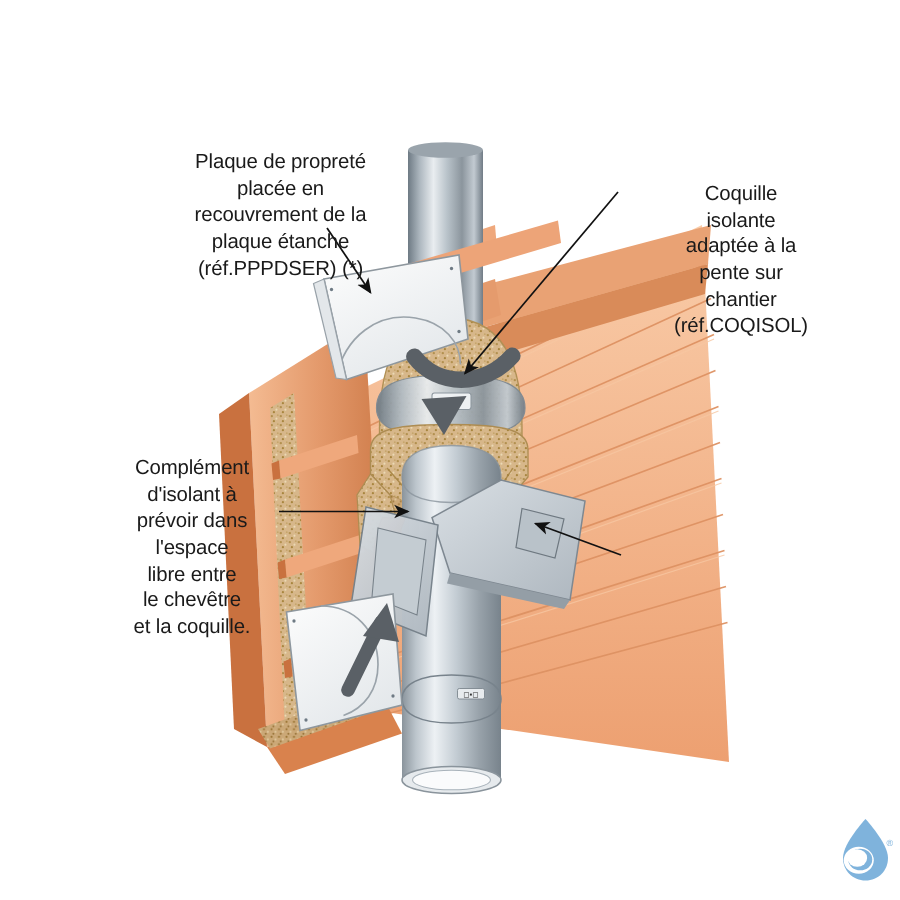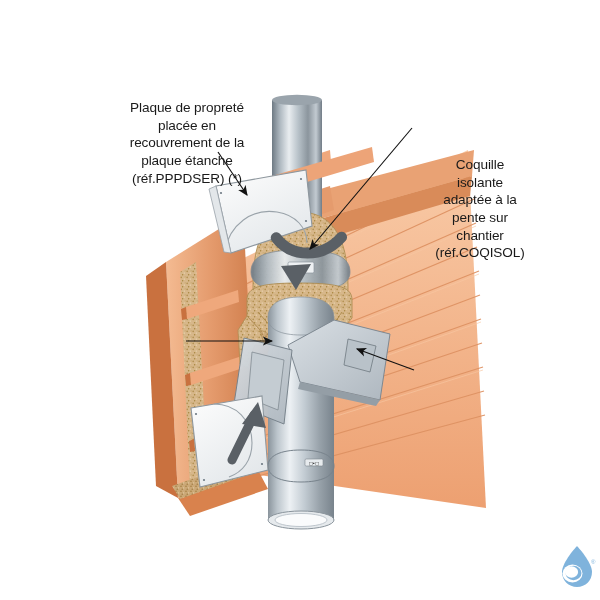--- a/index.html
+++ b/index.html
@@ -15,21 +15,21 @@
     position:absolute;
     text-align:center;
     color:#1a1a1a;
     font-size:13.6px;
     line-height:1.30;
     font-family:"Liberation Sans", sans-serif;
     white-space:pre-line;
     letter-spacing:-0.1px;
   }
   #label-plaque-proprete{left:72px;  top:99px;  width:230px;}
-  #label-coquille      {left:406px; top:120px; width:148px;margin-top:36px;}
+  #label-coquille      {left:420px; top:120px; width:148px;}
   #label-complement    {left:48px;  top:303px; width:160px;}
   #label-plaque-distance{left:406px;top:363px; width:152px;}
   svg{position:absolute;left:0;top:0;}
 </style>
 </head>
 <body>
 
 <div id="diagram-root">
 
   <svg width="600" height="600" viewBox="0 0 600 600">
@@ -258,20 +258,27 @@
 plaque étanche
 (réf.PPPDSER) (*)</div>
 
   <div class="label" id="label-coquille">Coquille
 isolante
 adaptée à la
 pente sur
 chantier
 (réf.COQISOL)</div>
 
+  <div class="label" id="label-complement">Complément
+d'isolant à
+prévoir dans
+l'espace
+libre entre
+le chevêtre
+et la coquille.</div>
 
 
   <svg width="56" height="56" style="left:546px;top:538px;" viewBox="0 0 56 56">
     <path d="M31,8 C31,8 16,24 16,34 C16,42.5 22.5,49 31,49
              C39.5,49 46,42.5 46,34 C46,24 31,8 31,8 Z" fill="#7FB3DC"></path>
     <ellipse cx="26.5" cy="35.5" rx="10" ry="9" fill="#FFFFFF"></ellipse>
     <ellipse cx="27.5" cy="35" rx="8" ry="7.2" fill="#7FB3DC"></ellipse>
     <ellipse cx="25.5" cy="34" rx="6.6" ry="5.8" fill="#FFFFFF"></ellipse>
     <text x="45" y="26" font-size="6" fill="#7FB3DC" font-family="'Liberation Sans',sans-serif">®</text>
   </svg>

